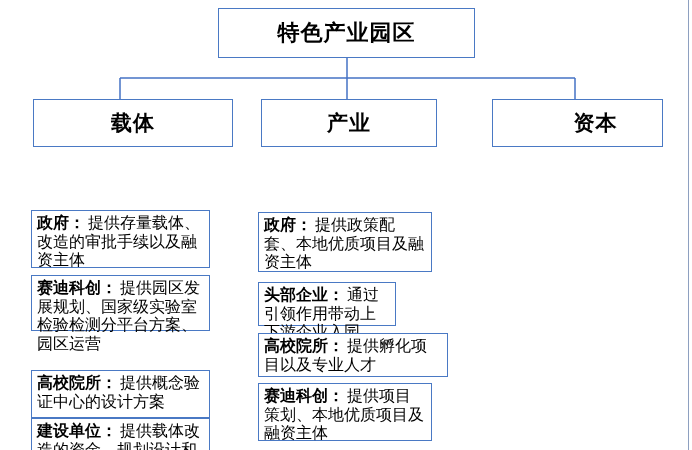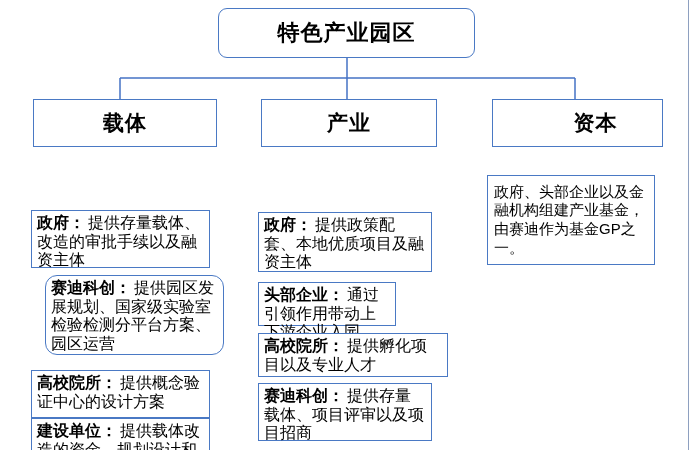--- a/index.html
+++ b/index.html
@@ -14,21 +14,20 @@
   .node{
     position:absolute;
     background:#fff;
     border:1.5px solid #4a79c4;
     box-sizing:border-box;
   }
   .root-node{
     display:flex;align-items:center;justify-content:center;
     font-size:22px;font-weight:bold;
     letter-spacing:1px;
-    border-radius:9px;
   }
   .header-node{
     display:flex;align-items:center;justify-content:center;
     font-size:21px;font-weight:bold;
     letter-spacing:1px;
   }
   .info-node{
     font-size:16px;
     line-height:1.16;
     padding:3px 5px;
@@ -66,53 +65,50 @@
       <line x1="575" y1="78" x2="575" y2="99"></line>
     </g>
   </svg>
 
   <div class="page-edge"></div>
 
   <div class="node root-node" style="left:218px;top:8px;width:257px;height:50px;">
     <span>特色产业园区</span>
   </div>
 
-  <div class="node header-node" style="left:33px;top:99px;width:184px;height:48px;justify-content:center;">
+  <div class="node header-node" style="left:33px;top:99px;width:200px;height:48px;justify-content:center;">
     <span>载体</span>
   </div>
   <div class="node header-node" style="left:261px;top:99px;width:176px;height:48px;">
     <span>产业</span>
   </div>
   <div class="node header-node" style="left:492px;top:99px;width:171px;height:48px;padding-left:36px;">
     <span>资本</span>
   </div>
 
   <div class="node info-node" style="left:31px;top:170px;width:179px;height:58px;">
     <span class="prefix">政府：</span><span>提供存量载体、改造的审批手续以及融资主体</span>
   </div>
-  <div class="node info-node" style="left:45px;top:235px;width:179px;height:80px;border-radius:12px;">
+  <div class="node info-node" style="left:31px;top:235px;width:179px;height:56px;">
     <span class="prefix">赛迪科创：</span><span>提供园区发展规划、国家级实验室检验检测分平台方案、园区运营</span>
   </div>
   <div class="node info-node" style="left:31px;top:330px;width:179px;height:48px;">
     <span class="prefix">高校院所：</span><span>提供概念验证中心的设计方案</span>
   </div>
   <div class="node info-node" style="left:31px;top:378px;width:179px;height:87px;">
     <span class="prefix">建设单位：</span><span>提供载体改造的资金、规划设计和施工</span>
   </div>
 
   <div class="node info-node" style="left:258px;top:172px;width:174px;height:60px;">
     <span class="prefix">政府：</span><span>提供政策配套、本地优质项目及融资主体</span>
   </div>
   <div class="node info-node" style="left:258px;top:242px;width:138px;height:44px;">
     <span class="prefix">头部企业：</span><span>通过引领作用带动上下游企业入园</span>
   </div>
   <div class="node info-node" style="left:258px;top:293px;width:190px;height:44px;">
     <span class="prefix">高校院所：</span><span>提供孵化项目以及专业人才</span>
   </div>
   <div class="node info-node" style="left:258px;top:343px;width:174px;height:58px;">
-    <span class="prefix">赛迪科创：</span><span>提供存量载体、项目评审以及项目招商</span>
+    <span class="prefix">赛迪科创：</span><span>提供项目策划、本地优质项目及融资主体</span>
   </div>
 
-  <div class="node cap-node" style="left:487px;top:175px;width:168px;height:90px;">
-    <span>政府、头部企业以及金融机构组建产业基金，由赛迪作为基金GP之一。</span>
-  </div>
 
 </div>
 
 </body></html>

